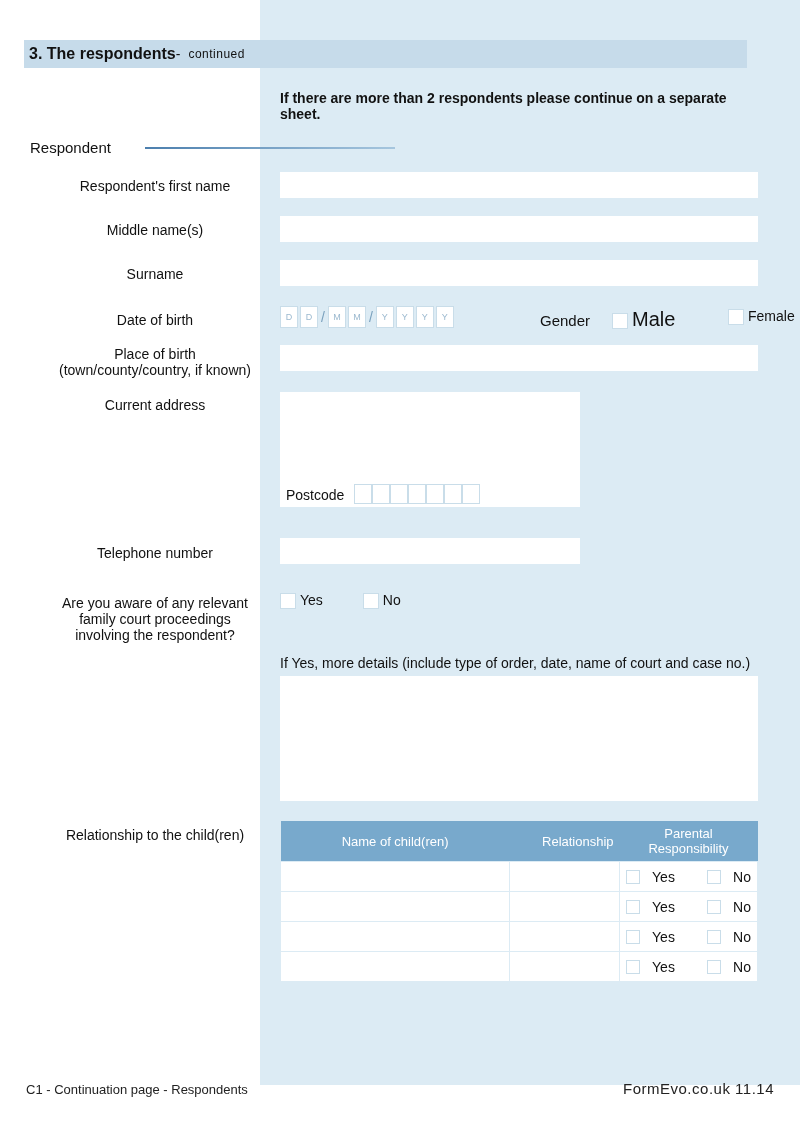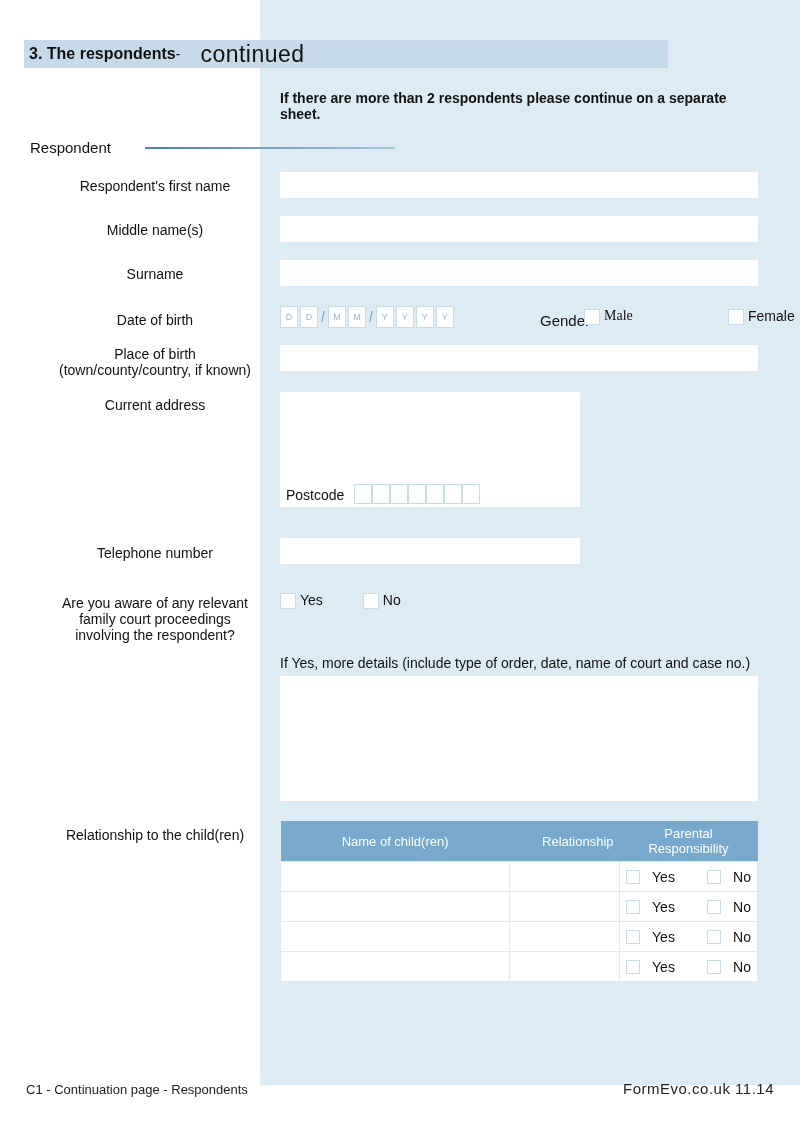--- a/index.html
+++ b/index.html
@@ -1,40 +1,40 @@
 <!DOCTYPE html>
 <html><head>
 <meta charset="utf-8">
 <style>
   * { box-sizing: border-box; margin: 0; padding: 0; }
   body { font-family: "Segoe UI", Arial, sans-serif; background: #fff; font-size: 14px; color: #111; }
   .page { width: 800px; height: 1131px; position: relative; background: #fff; }
   .blue-bg { position: absolute; right: 0; top: 0; width: 540px; height: 1085px; background: #dcebf4; }
-  .section-bar { position: absolute; top: 40px; left: 24px; width: 644px; height: 28px; background: #c6dbea; display: flex; align-items: center; padding-left: 5px; }
+  .section-bar { position: absolute; top: 40px; left: 24px; width: 723px; height: 28px; background: #c6dbea; display: flex; align-items: center; padding-left: 5px; }
   .section-bar .num { font-weight: 600; font-size: 16px; }
-  .section-bar .cont { font-size: 23px; margin-left: 20px; letter-spacing: 0.5px; }
+  .section-bar .cont { font-size: 12px; margin-left: 8px; letter-spacing: 0.5px; }
   .instr { position: absolute; top: 90px; left: 280px; width: 480px; font-weight: 600; font-size: 14px; }
   .resp-title { position: absolute; top: 139px; left: 30px; font-size: 15px; }
   .resp-line { position: absolute; top: 147px; left: 145px; width: 250px; height: 2px; background: linear-gradient(to right, #4c7fae, #a6c6de); }
   .lbl { position: absolute; text-align: center; width: 230px; font-size: 14px; }
   .wf { position: absolute; background: #fff; border: 1px solid #fff; }
   .field-fn   { top: 172px; }
   .field-mn   { top: 216px; }
   .field-sn   { top: 260px; }
   .lbl-fn  { top: 178px; left: 40px; }
   .lbl-mn  { top: 222px; left: 40px; }
   .lbl-sn  { top: 266px; left: 40px; }
   .wf-full { left: 280px; width: 478px; height: 26px; }
   .lbl-dob { top: 312px; left: 40px; }
   .dob-group { position: absolute; top: 306px; left: 280px; display: flex; align-items: center; gap: 2px; }
   .dob-box { width: 18px; height: 22px; background: #fff; font-size: 9px; color: #9bb9cf; display: flex; align-items: center; justify-content: center; border: 1px solid #c9dde9; }
   .dob-sep { font-size: 14px; color: #7aa0bd; padding: 0 1px; }
   .gender-lbl { position: absolute; top: 312px; left: 540px; font-size: 15px; }
   .chk { display: inline-block; width: 16px; height: 16px; background: #fff; border: 1px solid #c9dde9; vertical-align: middle; margin-right: 4px; }
-  .male-group { position: absolute; top: 308px; left: 584px; font-size: 14px; font-family: Liberation Serif, serif; }
+  .male-group { position: absolute; top: 308px; left: 612px; font-size: 20px; }
   .female-group { position: absolute; top: 308px; left: 688px; font-size: 14px; padding-left: 40px; }
   .lbl-pob { top: 346px; left: 40px; }
   .lbl-pob2 { top: 362px; left: 40px; }
   .wf-pob { top: 345px; left: 280px; width: 478px; height: 26px; }
   .lbl-addr { top: 397px; left: 40px; }
   .addr-box { position: absolute; top: 392px; left: 280px; width: 300px; height: 115px; background: #fff; }
   .postcode-lbl { position: absolute; top: 487px; left: 286px; font-size: 14px; z-index: 2; }
   .postcode-boxes { position: absolute; top: 484px; left: 354px; display: flex; z-index: 2; }
   .pc-box { width: 18px; height: 20px; border: 1px solid #c9dde9; background: #fff; }
   .lbl-tel { top: 545px; left: 40px; }

